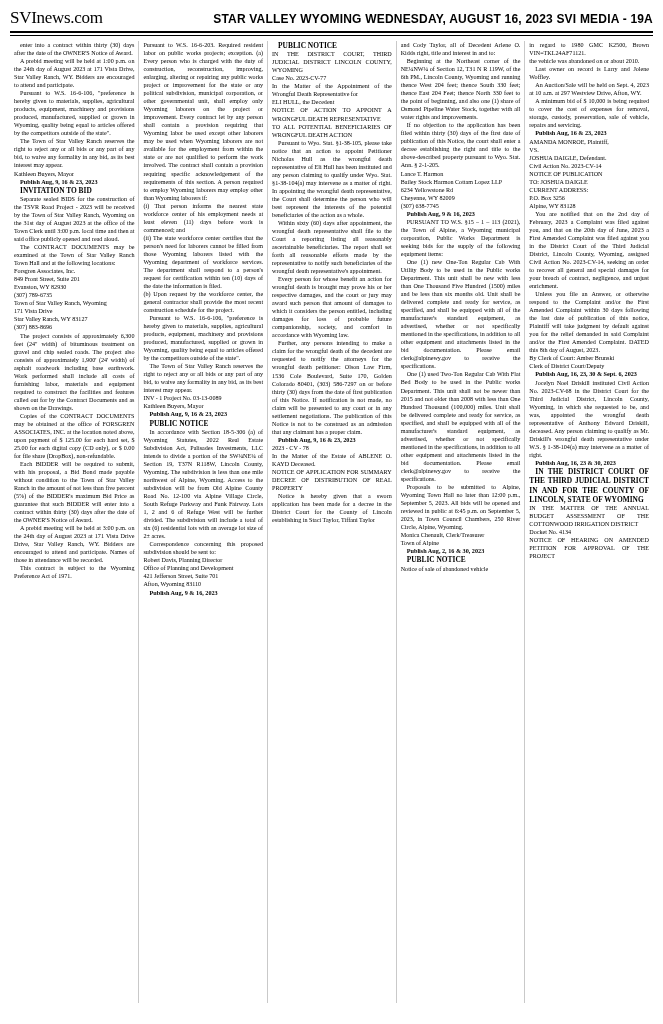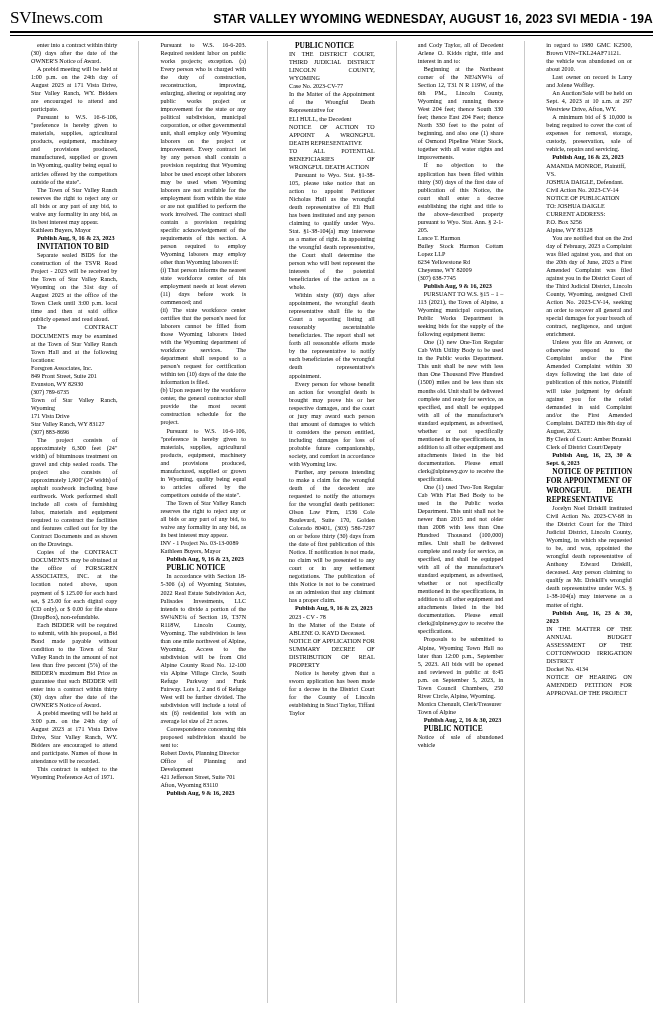--- a/index.html
+++ b/index.html
@@ -47,21 +47,21 @@
     margin-bottom: 5px;
     height: 0;
   }
   .columns {
     display: flex;
     gap: 0;
     height: 962px;
   }
   .col {
     width: 152px;
-    padding: 0 21px;
+    padding: 0 4px;
     box-sizing: border-box;
     font-size: 6.1px;
     line-height: 1.32;
     text-align: justify;
     overflow: hidden;
   }
   .col + .col {
     border-left: 1px solid #c9c9c9;
   }
   .col p {
@@ -202,22 +202,22 @@
         <p class="noindent">NOTICE OF PUBLICATION</p>
         <p class="noindent">TO: JOSHUA DAIGLE</p>
         <p class="noindent">CURRENT ADDRESS:</p>
         <p class="noindent">P.O. Box 3256</p>
         <p class="noindent">Alpine, WY 83128</p>
         <p class="">You are notified that on the 2nd day of February, 2023 a Complaint was filed against you, and that on the 20th day of June, 2023 a First Amended Complaint was filed against you in the District Court of the Third Judicial District, Lincoln County, Wyoming, assigned Civil Action No. 2023-CV-14, seeking an order to recover all general and special damages for your breach of contract, negligence, and unjust enrichment.</p>
         <p class="">Unless you file an Answer, or otherwise respond to the Complaint and/or the First Amended Complaint within 30 days following the last date of publication of this notice, Plaintiff will take judgment by default against you for the relief demanded in said Complaint and/or the First Amended Complaint. DATED this 8th day of August, 2023.</p>
         <p class="noindent">By Clerk of Court: Amber Brunski</p>
         <p class="noindent">Clerk of District Court/Deputy</p>
         <p class="byline">Publish Aug, 16, 23, 30 &amp; Sept. 6, 2023</p>
-        <p class="headline">NOTICE OF PETITION FOR APPOINTMENT OF WRONGFUL DEATH REPRESENTATIVE</p>
         <p class="">Jocelyn Noel Driskill instituted Civil Action No. 2023-CV-68 in the District Court for the Third Judicial District, Lincoln County, Wyoming, in which she requested to be, and was, appointed the wrongful death representative of Anthony Edward Driskill, deceased.  Any person claiming to qualify as Mr. Driskill's wrongful death representative under W.S. § 1-38-104(a) may intervene as a matter of right.</p>
         <p class="byline">Publish Aug, 16, 23 &amp; 30, 2023</p>
+        <p class="headline">IN THE DISTRICT COURT OF THE THIRD JUDICIAL DISTRICT IN AND FOR THE COUNTY OF LINCOLN, STATE OF WYOMING</p>
         <p class="noindent centered">IN THE MATTER OF THE ANNUAL BUDGET ASSESSMENT OF THE COTTONWOOD IRRIGATION DISTRICT</p>
         <p class="noindent">Docket No. 4134</p>
         <p class="noindent centered">NOTICE OF HEARING ON AMENDED PETITION FOR APPROVAL OF THE PROJECT</p>
       </div>
     </div>
 
 </div>
 
 </body></html>

